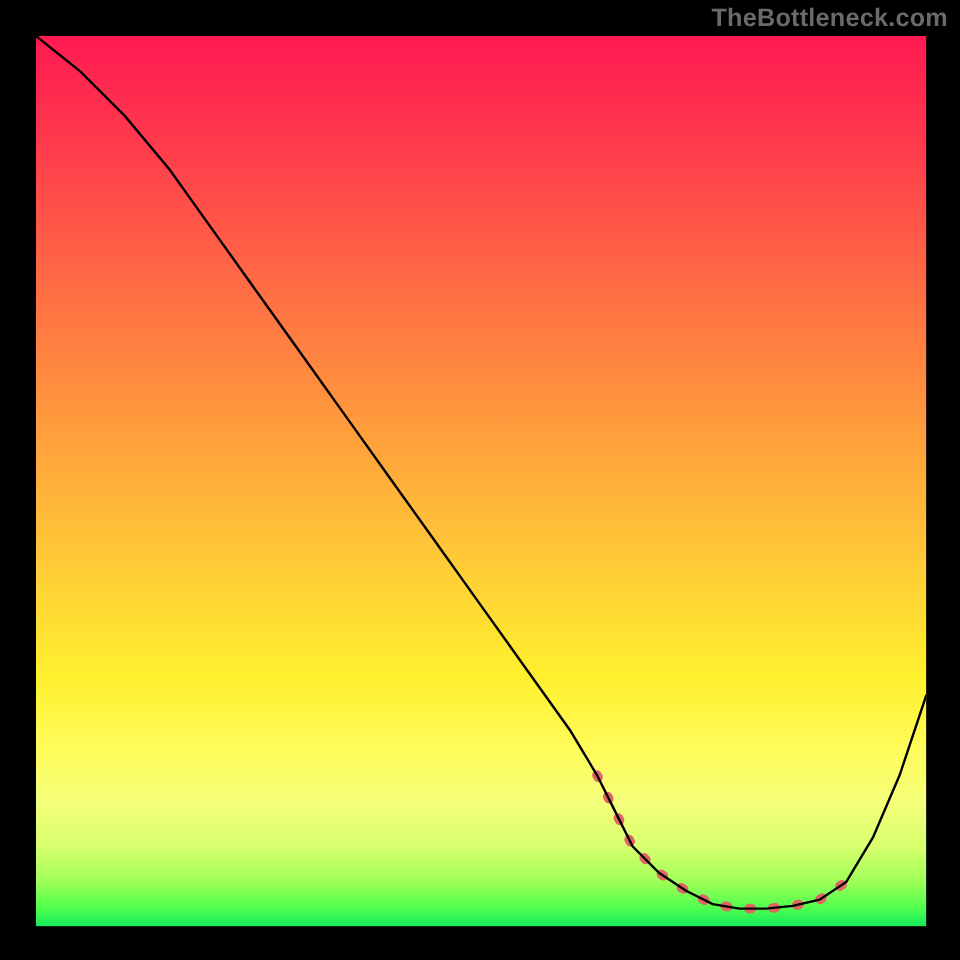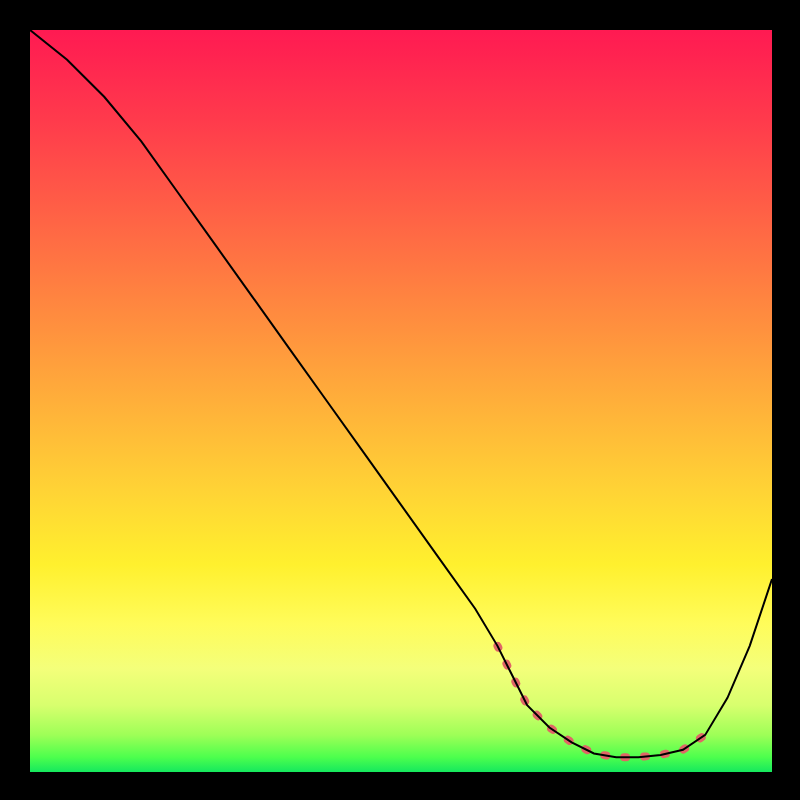--- a/index.html
+++ b/index.html
@@ -60,20 +60,21 @@
     position: absolute;
     inset: 0;
     width: 100%;
     height: 100%;
   }
 </style>
 </head>
 <body>
 
 <div class="wrap">
+  <div class="watermark">TheBottleneck.com</div>
   <div class="plot">
     <div class="bg-gradient"></div>
     <svg class="lines" viewBox="0 0 742 742" preserveAspectRatio="none">
       <path id="path-highlight" fill="none" stroke="#e06666" stroke-width="8" stroke-linecap="round" stroke-dasharray="2 18" d="M467.46 615.86 L482.30 645.54 L497.14 675.22 L519.40 697.48 L541.66 712.32 L563.92 723.45 L586.18 727.16 L608.44 727.16 L630.70 724.93 L652.96 719.74 L675.22 704.90"></path>
       <path id="path-curve" fill="none" stroke="#000000" stroke-width="2" d="M0.00 0.00 L37.10 29.68 L74.20 66.78 L111.30 111.30 L148.40 163.24 L185.50 215.18 L222.60 267.12 L259.70 319.06 L296.80 371.00 L333.90 422.94 L371.00 474.88 L408.10 526.82 L445.20 578.76 L467.46 615.86 L482.30 645.54 L497.14 675.22 L519.40 697.48 L541.66 712.32 L563.92 723.45 L586.18 727.16 L608.44 727.16 L630.70 724.93 L652.96 719.74 L675.22 704.90 L697.48 667.80 L719.74 615.86 L742.00 549.08"></path>
     </svg>
   </div>
 </div>
 
 </body></html>

